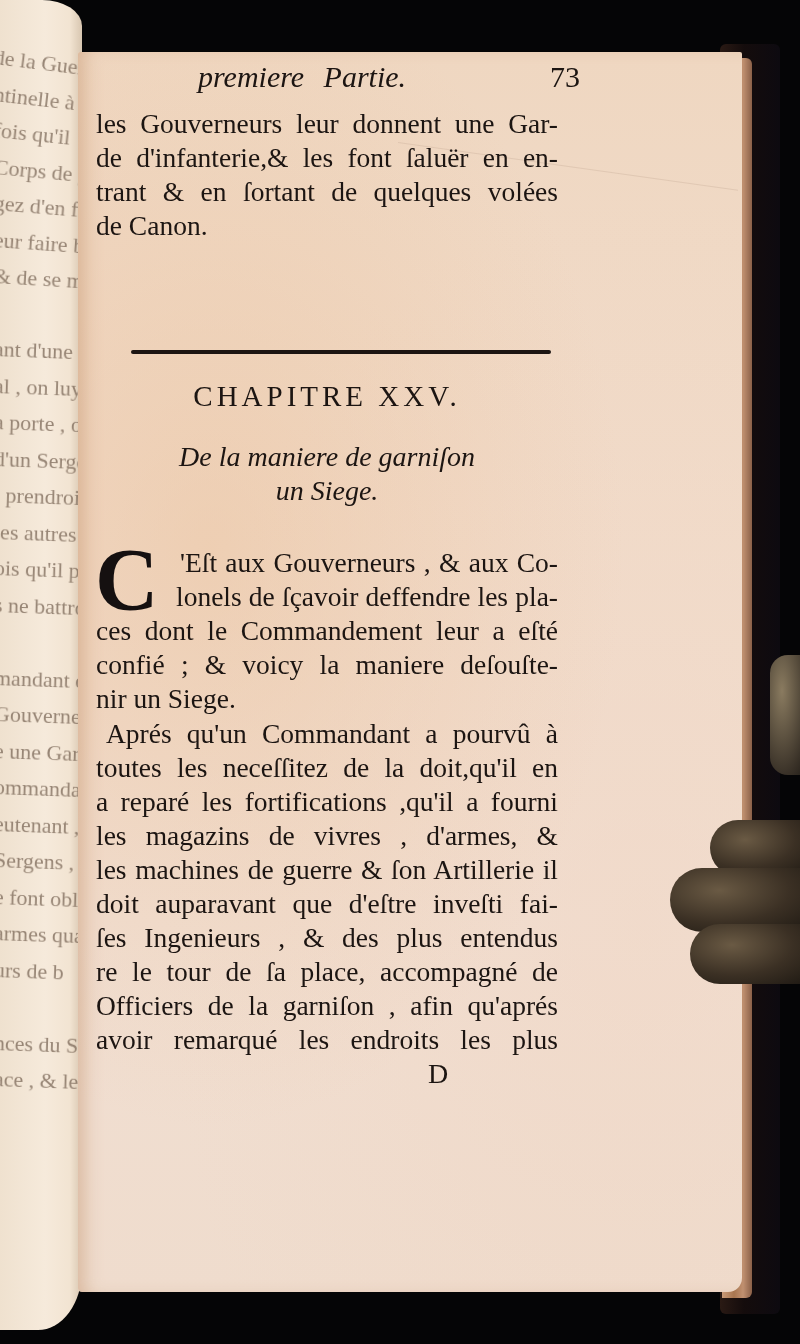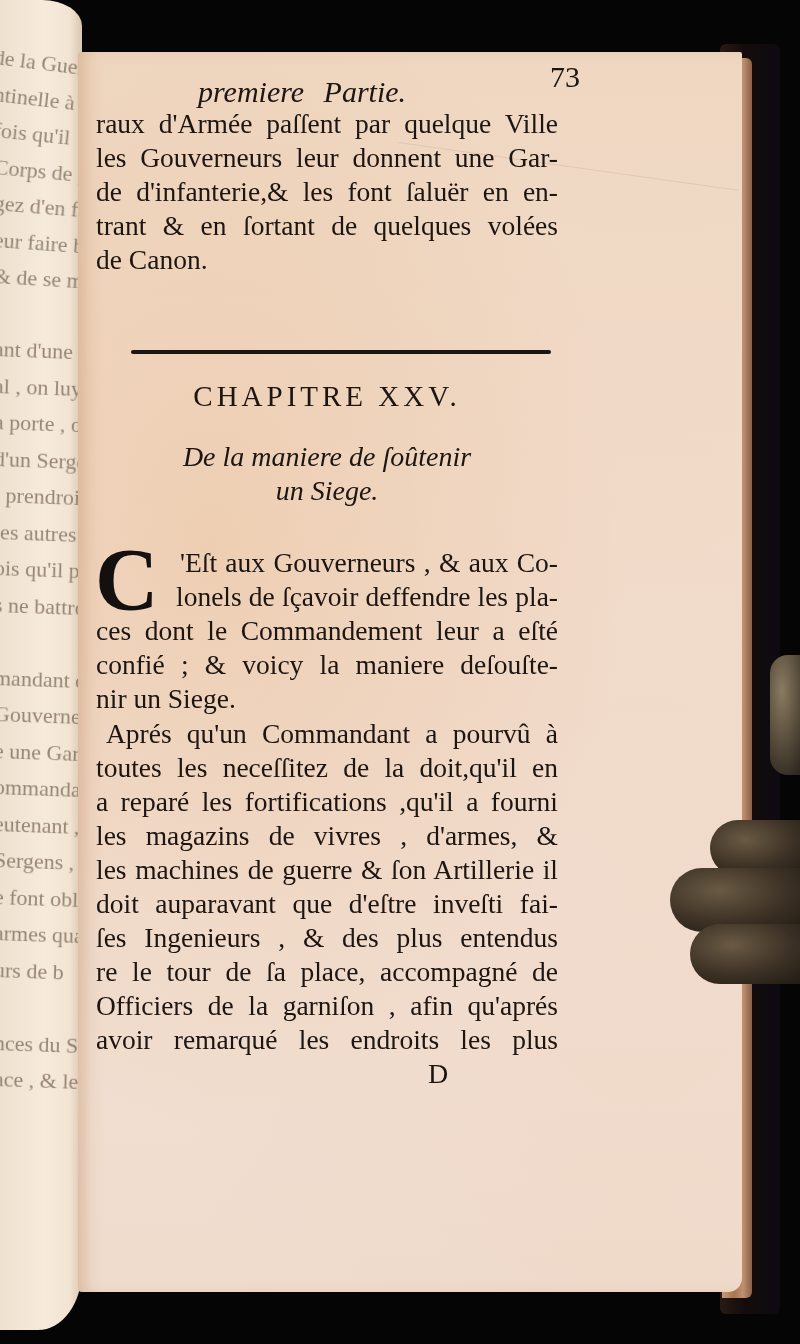--- a/index.html
+++ b/index.html
@@ -47,21 +47,20 @@
       position: absolute; left: 320px; top: 0; width: 340px; height: 90px;
       border-bottom: 1px solid rgba(180,150,130,.25);
       transform: skewY(8deg); transform-origin: left top;
     }
     .running-head {
       position: absolute; left: 120px; top: 60px; width: 460px; height: 40px;
     }
     .running-head .title {
       position: absolute; left: 78px; top: 0; font-style: italic; font-size: 30px; color: #1c1512;
       word-spacing: 12px;
-      margin-top: 15px;
     }
     .running-head .folio {
       position: absolute; right: 0; top: 0; font-size: 30px; color: #1c1512;
     }
     .para { position: absolute; left: 96px; width: 462px; color: #1c1512; font-size: 27.5px; }
     .para .line { height: 34px; white-space: nowrap; text-align: justify; text-align-last: justify; }
     .rule {
       position: absolute; left: 131px; top: 350px; width: 420px; height: 4px;
       background: #1c1512; border-radius: 2px;
     }
@@ -135,33 +134,32 @@
 <div class="page">
   <div class="fold-line"></div>
 </div>
 
 <div class="running-head">
   <span class="title">premiere Partie.</span>
   <span class="folio">73</span>
 </div>
 
 <div class="para" style="top:108px;">
-  <div class="line">raux d'Armée paſſent par quelque Ville</div>
   <div class="line">les Gouverneurs leur donnent une Gar-</div>
   <div class="line">de d'infanterie,&amp; les font ſaluër en en-</div>
   <div class="line">trant &amp; en ſortant de quelques volées</div>
   <div class="line" style="text-align-last:left;">de Canon.</div>
 </div>
 
 <div class="rule"></div>
 
 <div class="chapter">CHAPITRE XXV.</div>
 
 <div class="subtitle">
-  <div>De la maniere de ſoûtenir</div>
+  <div>De la maniere de garniſon</div>
   <div>un Siege.</div>
 </div>
 
 <div class="dropcap">C</div>
 
 <div class="para" style="top:547px;">
   <div class="line" style="margin-left:84px;">'Eſt aux Gouverneurs , &amp; aux Co-</div>
   <div class="line" style="margin-left:80px;">lonels de ſçavoir deffendre les pla-</div>
   <div class="line">ces dont le Commandement leur a eſté</div>
   <div class="line">confié ; &amp; voicy la maniere deſouſte-</div>

